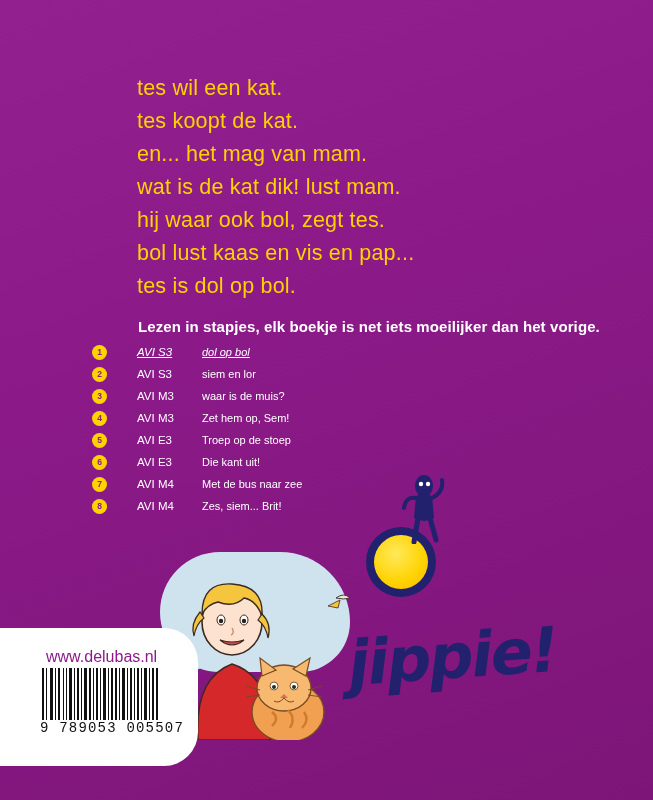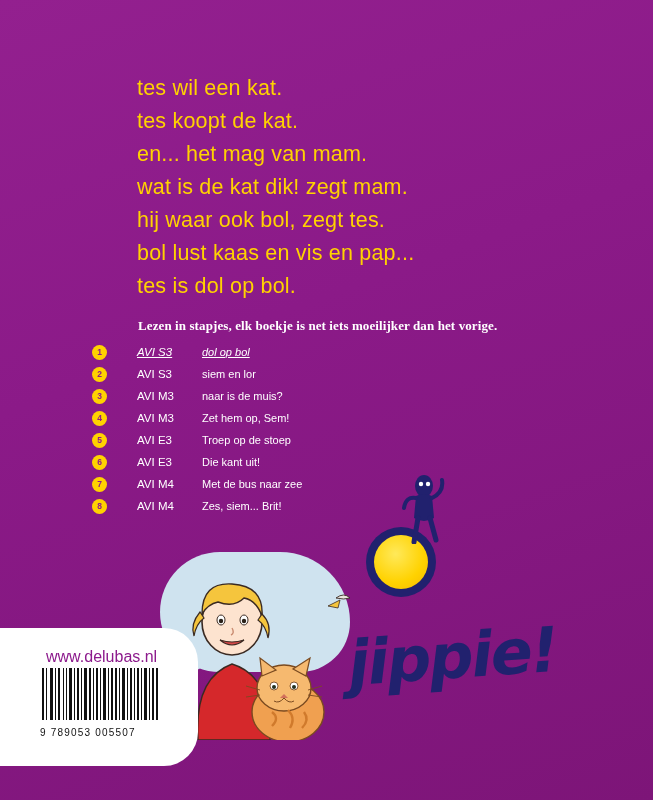--- a/index.html
+++ b/index.html
@@ -34,24 +34,23 @@
     letter-spacing: 0.2px;
     white-space: nowrap;
   }
 
   
   .tagline {
     position: absolute;
     left: 138px;
     top: 318px;
     color: #ffffff;
-    font-size: 13px;
+    font-size: 15px;
     font-weight: bold;
     letter-spacing: 0.1px;
-    font-family: Liberation Serif, serif;
   }
 
   
   .level-list {
     position: absolute;
     left: 92px;
     top: 341px;
     width: 430px;
   }
   .level-row {
@@ -124,25 +123,25 @@
   .barcode-bars i {
     position: absolute;
     top: 0;
     height: 52px;
     background: #111;
     display: block;
   }
   .barcode-digits {
     position: absolute;
     left: 0;
-    top: 59px;
+    top: 52px;
     width: 122px;
     color: #111;
-    font-size: 10px;
-    font-family: Liberation Sans, sans-serif;
+    font-size: 14px;
+    font-family: Liberation Mono, monospace;
     letter-spacing: 1.2px;
     white-space: nowrap;
   }
 
   
   .kid-illo {
     position: absolute;
     left: 160px;
     top: 552px;
     width: 200px;
@@ -212,21 +211,21 @@
 </style>
 </head>
 <body>
 
 <div class="page">
 
   <div class="poem">
     <div class="poem-line">tes wil een kat.</div>
     <div class="poem-line">tes koopt de kat.</div>
     <div class="poem-line">en... het mag van mam.</div>
-    <div class="poem-line">wat is de kat dik! zegt mam.</div>
+    <div class="poem-line">wat is de kat dik! lust mam.</div>
     <div class="poem-line">hij waar ook bol, zegt tes.</div>
     <div class="poem-line">bol lust kaas en vis en pap...</div>
     <div class="poem-line">tes is dol op bol.</div>
   </div>
 
   <div class="tagline">Lezen in stapjes, elk boekje is net iets moeilijker dan het vorige.</div>
 
   <div class="level-list">
     <div class="level-row current">
       <div class="level-num">1</div>
@@ -234,21 +233,21 @@
       <div class="level-title">dol op bol</div>
     </div>
     <div class="level-row">
       <div class="level-num">2</div>
       <div class="level-code">AVI S3</div>
       <div class="level-title">siem en lor</div>
     </div>
     <div class="level-row">
       <div class="level-num">3</div>
       <div class="level-code">AVI M3</div>
-      <div class="level-title">naar is de muis?</div>
+      <div class="level-title">waar is de muis?</div>
     </div>
     <div class="level-row">
       <div class="level-num">4</div>
       <div class="level-code">AVI M3</div>
       <div class="level-title">Zet hem op, Sem!</div>
     </div>
     <div class="level-row">
       <div class="level-num">5</div>
       <div class="level-code">AVI E3</div>
       <div class="level-title">Troep op de stoep</div>

